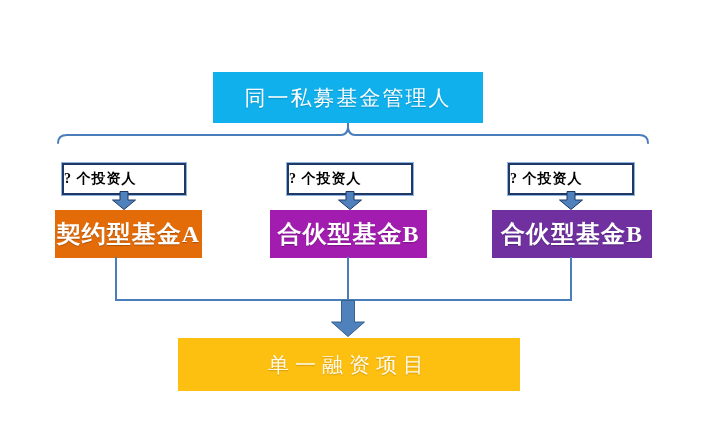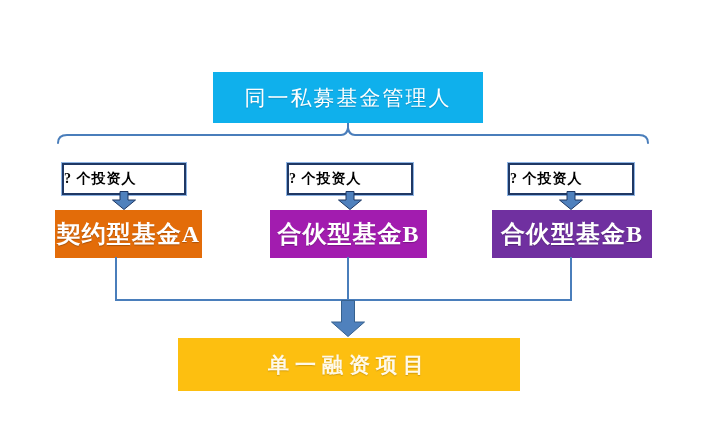--- a/index.html
+++ b/index.html
@@ -71,21 +71,21 @@
   }
 
   
   .big-arrow { position: absolute; left: 331px; top: 300px; width: 34px; height: 37px; }
 
   
   .project-box {
     position: absolute; left: 178px; top: 338px; width: 342px; height: 53px;
     background: #fdbf10;
     display: flex; align-items: center; justify-content: center;
-    color: #fff9e8; font-size: 21px; font-weight: bold; letter-spacing: 6px;
+    color: #fff9e8; font-size: 21px; font-weight: normal; letter-spacing: 6px;
     text-shadow: 0 1px 1px rgba(120,80,0,.3);
   }
 </style>
 </head>
 <body>
 
 <div class="canvas">
 
   <div class="manager-box">
     <span>同一私募基金管理人</span>

